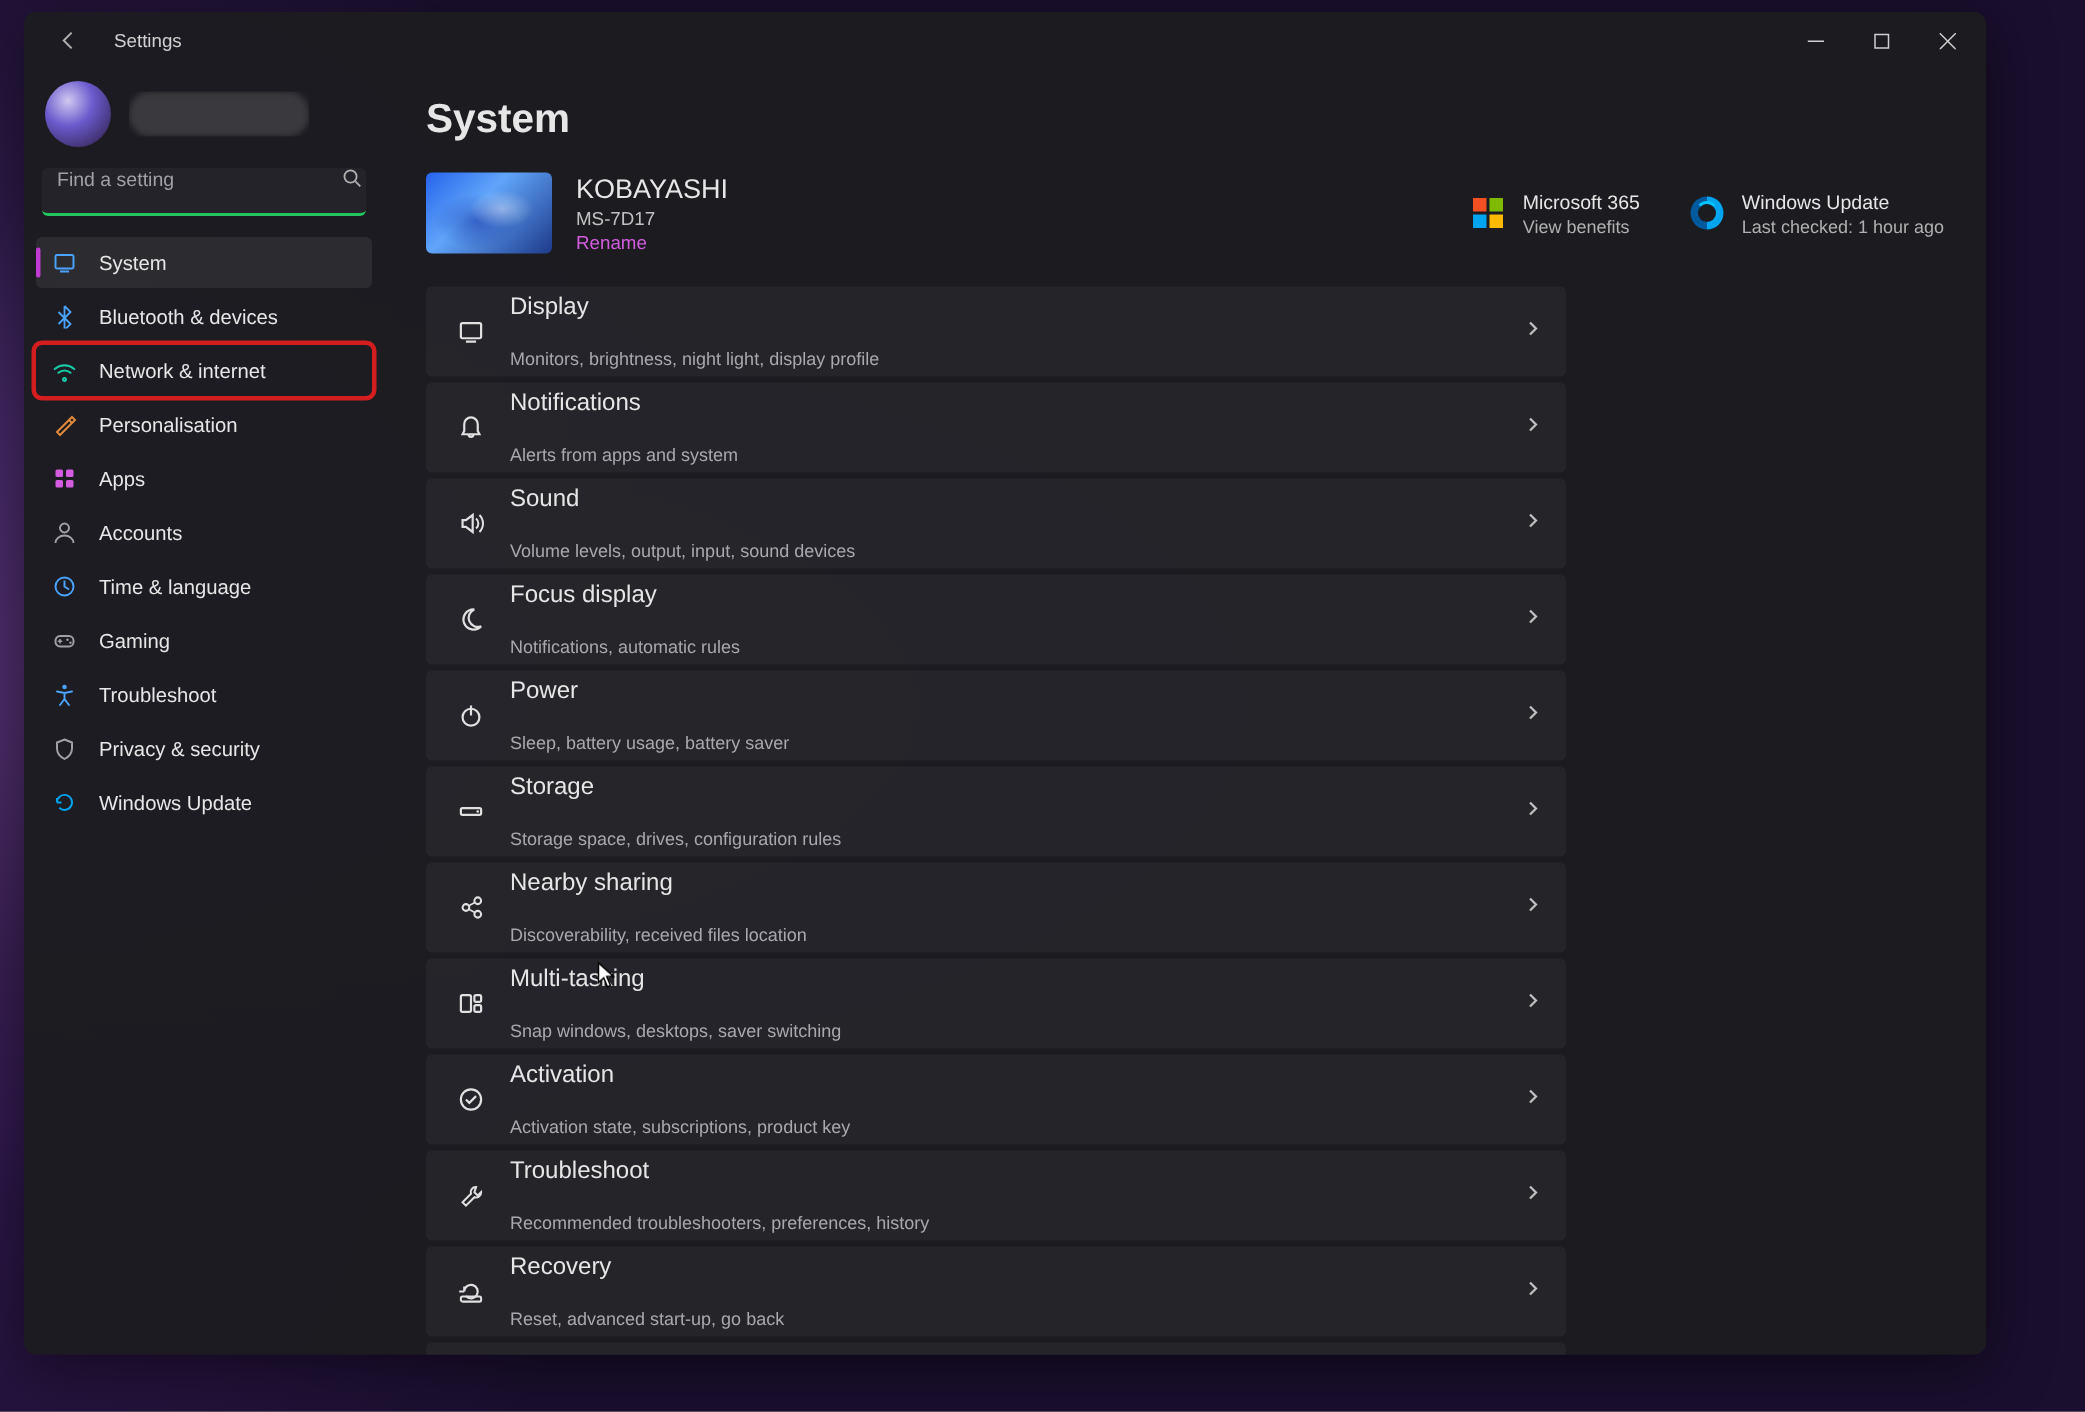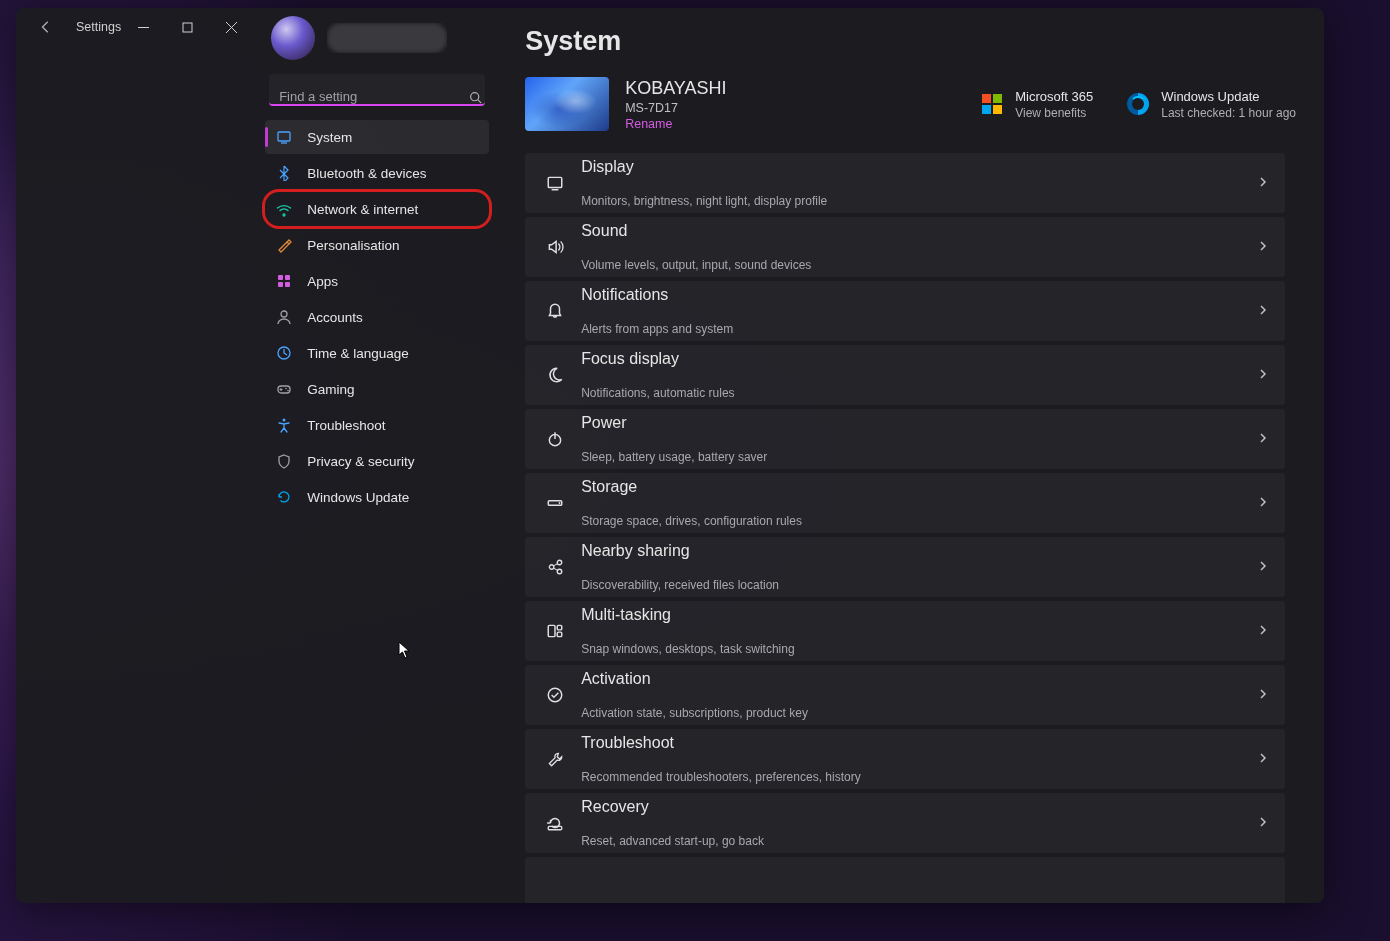--- a/index.html
+++ b/index.html
@@ -11,21 +11,21 @@
   .bg-deco {
     position: absolute; inset: 0; overflow: hidden; pointer-events: none;
     background:
       radial-gradient(circle at 5% 30%, rgba(120,70,180,.35) 0%, transparent 25%),
       radial-gradient(circle at 0% 80%, rgba(90,40,140,.3) 0%, transparent 25%);
   }
   .win {
     position: absolute; left: 16px; top: 8px; right: 66px; bottom: 38px;
     background: rgba(28,28,32,.97);
     border-radius: 8px;
-    display: flex; 
+    display: flex; flex-direction: column;
     color: #e6e6e6;
     box-shadow: 0 8px 40px rgba(0,0,0,.5);
   }
   .titlebar {
     height: 38px; display: flex; align-items: center; padding: 0 4px 0 12px;
     flex-shrink: 0;
   }
   .back-btn {
     width: 36px; height: 36px; display: flex; align-items: center; justify-content: center;
     color: #b0b0b0; cursor: pointer; border-radius: 4px;
@@ -46,41 +46,41 @@
   }
   .user-info { display: flex; flex-direction: column; gap: 2px; overflow: hidden; }
   .user-name-blur {
     width: 120px; height: 30px; border-radius: 14px;
     background: #3a3a3e; filter: blur(2px);
   }
   .search-wrap { padding: 4px 4px 10px 4px; }
   .search {
     position: relative; height: 32px; border-radius: 4px;
     background: rgba(255,255,255,.04);
-    border-bottom: 2px solid #d946ef;
-    display: flex; align-items: flex-end;
+    border-bottom: 2px solid #22c55e;
+    display: flex; align-items: flex-start;
   }
   .search input {
     flex: 1; background: transparent; border: none; outline: none;
     color: #e6e6e6; font-size: 13px; padding: 0 10px;
   }
   .search input::placeholder { color: #a0a0a6; }
   .search-ico { width: 32px; display: flex; align-items: center; justify-content: center; color: #b0b0b0; }
   .navlist { display: flex; flex-direction: column; gap: 2px; padding-top: 4px; }
   .navitem {
     height: 34px; border-radius: 4px; display: flex; align-items: center;
     padding: 0 10px; gap: 14px; cursor: pointer; position: relative;
     font-size: 13.5px; color: #e6e6e6;
   }
   .navitem.selected { background: rgba(255,255,255,.07); }
   .navitem.selected::before {
     content: ''; position: absolute; left: 0; top: 7px; bottom: 7px; width: 3px;
     background: #c03bd1; border-radius: 3px;
   }
-  .navitem.highlighted { outline: 3px solid #d21e1e; outline-offset: 0px; border-radius: 14px; }
+  .navitem.highlighted { outline: 3px solid #d21e1e; outline-offset: 0px; }
   .nav-ico { width: 18px; height: 18px; display: flex; align-items: center; justify-content: center; }
   .nav-ico svg { width: 16px; height: 16px; }
   .main {
     flex: 1; min-width: 0; overflow-y: auto; padding: 0 28px 20px 28px;
     position: relative;
   }
   .main::-webkit-scrollbar { width: 6px; }
   .main::-webkit-scrollbar-thumb { background: #444; border-radius: 3px; }
   .page-title { font-size: 27px; font-weight: 600; padding: 18px 0 20px 0; }
   .header-row { display: flex; align-items: center; gap: 16px; margin-bottom: 22px; }
@@ -345,41 +345,41 @@
               <div class="card-t">Display</div>
               <div class="card-d">Monitors, brightness, night light, display profile</div>
             </div>
             <div class="card-chev"><svg width="12" height="12" viewBox="0 0 12 12" fill="none" stroke="currentColor" stroke-width="1.5">
                 <path d="M4 2 L8 6 L4 10"></path>
               </svg></div>
           </div>
           <div class="card">
             <div class="card-ico">
               <svg viewBox="0 0 16 16">
+                <path d="M8 2 a4 4 0 0 1 4 4 V10 L13 12 H3 L4 10 V6 a4 4 0 0 1 4-4 M6.5 12 a1.5 1.5 0 0 0 3 0" fill="none" stroke="currentColor" stroke-width="1.3"></path>
+              </svg>
+            </div>
+            <div class="card-body">
+              <div class="card-t">Notifications</div>
+              <div class="card-d">Alerts from apps and system</div>
+            </div>
+            <div class="card-chev"><svg width="12" height="12" viewBox="0 0 12 12" fill="none" stroke="currentColor" stroke-width="1.5">
+                <path d="M4 2 L8 6 L4 10"></path>
+              </svg></div>
+          </div>
+          <div class="card">
+            <div class="card-ico">
+              <svg viewBox="0 0 16 16">
                 <path d="M3 6 H5 L9 3 V13 L5 10 H3 Z" fill="none" stroke="currentColor" stroke-width="1.3"></path>
                 <path d="M11 5 a4 4 0 0 1 0 6 M13 3 a7 7 0 0 1 0 10" fill="none" stroke="currentColor" stroke-width="1.2"></path>
               </svg>
             </div>
             <div class="card-body">
               <div class="card-t">Sound</div>
               <div class="card-d">Volume levels, output, input, sound devices</div>
-            </div>
-            <div class="card-chev"><svg width="12" height="12" viewBox="0 0 12 12" fill="none" stroke="currentColor" stroke-width="1.5">
-                <path d="M4 2 L8 6 L4 10"></path>
-              </svg></div>
-          </div>
-          <div class="card">
-            <div class="card-ico">
-              <svg viewBox="0 0 16 16">
-                <path d="M8 2 a4 4 0 0 1 4 4 V10 L13 12 H3 L4 10 V6 a4 4 0 0 1 4-4 M6.5 12 a1.5 1.5 0 0 0 3 0" fill="none" stroke="currentColor" stroke-width="1.3"></path>
-              </svg>
-            </div>
-            <div class="card-body">
-              <div class="card-t">Notifications</div>
-              <div class="card-d">Alerts from apps and system</div>
             </div>
             <div class="card-chev"><svg width="12" height="12" viewBox="0 0 12 12" fill="none" stroke="currentColor" stroke-width="1.5">
                 <path d="M4 2 L8 6 L4 10"></path>
               </svg></div>
           </div>
           <div class="card">
             <div class="card-ico">
               <svg viewBox="0 0 16 16">
                 <path d="M10 2 a6 6 0 1 0 4 10 a5 5 0 0 1 -4 -10" fill="none" stroke="currentColor" stroke-width="1.3"></path>
               </svg>
@@ -443,21 +443,21 @@
           <div class="card">
             <div class="card-ico">
               <svg viewBox="0 0 16 16">
                 <rect x="2" y="3" width="6" height="10" rx="1" fill="none" stroke="currentColor" stroke-width="1.3"></rect>
                 <rect x="10" y="3" width="4" height="4" rx="1" fill="none" stroke="currentColor" stroke-width="1.3"></rect>
                 <rect x="10" y="9" width="4" height="4" rx="1" fill="none" stroke="currentColor" stroke-width="1.3"></rect>
               </svg>
             </div>
             <div class="card-body">
               <div class="card-t">Multi-tasking</div>
-              <div class="card-d">Snap windows, desktops, task switching</div>
+              <div class="card-d">Snap windows, desktops, saver switching</div>
             </div>
             <div class="card-chev"><svg width="12" height="12" viewBox="0 0 12 12" fill="none" stroke="currentColor" stroke-width="1.5">
                 <path d="M4 2 L8 6 L4 10"></path>
               </svg></div>
           </div>
           <div class="card">
             <div class="card-ico">
               <svg viewBox="0 0 16 16">
                 <circle cx="8" cy="8" r="6" fill="none" stroke="currentColor" stroke-width="1.3"></circle>
                 <path d="M5 8 L7 10 L11 6" fill="none" stroke="currentColor" stroke-width="1.3"></path>

